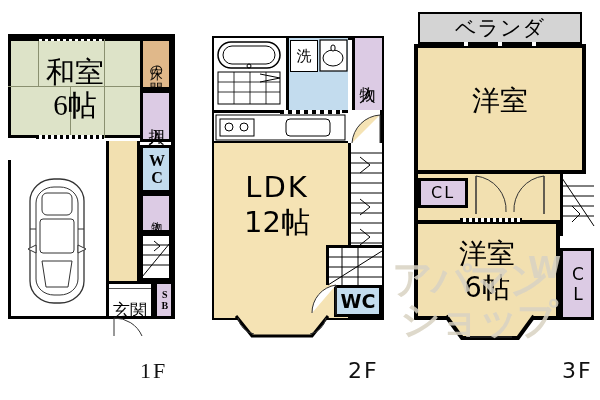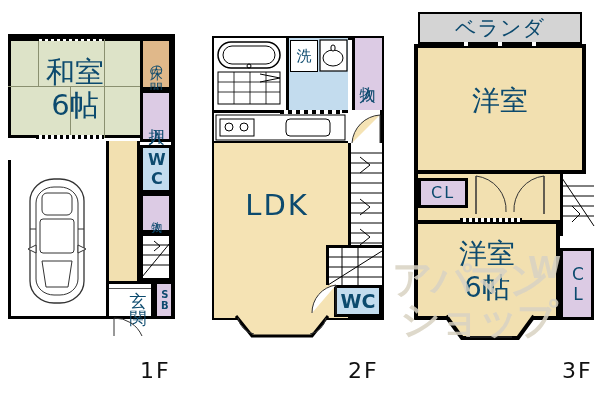--- a/index.html
+++ b/index.html
@@ -6,39 +6,39 @@
   body{
     width:600px;height:400px;overflow:hidden;position:relative;
     font-family:"DejaVu Sans","Liberation Sans",sans-serif;
   }
   #plan{position:absolute;inset:0;width:600px;height:400px;}
   .abs{position:absolute;box-sizing:border-box;}
 
   
   .room{position:absolute;box-sizing:border-box;display:flex;align-items:center;justify-content:center;}
   .lbl{position:absolute;box-sizing:border-box;display:flex;flex-direction:column;justify-content:center;
-       text-align:center;line-height:1.0;color:#0c4a6e;pointer-events:none;}
+       text-align:center;line-height:1.0;color:#000000;pointer-events:none;}
   .vert{writing-mode:vertical-rl;text-orientation:upright;line-height:1.05;}
 
   .wall{position:absolute;background:#000;}
   .thin{position:absolute;background:#000;}
 
   .floorlabel{position:absolute;font-size:22px;letter-spacing:2px;color:#111;font-weight:400;}
 
   .wm{position:absolute;color:#d9d3c3;opacity:.85;font-weight:bold;pointer-events:none;
       font-family:"DejaVu Sans","Liberation Sans",sans-serif;}
 
   svg{display:block;overflow:visible;}
 </style>
 </head>
 <body>
 
 <div id="plan">
 
-  <div class="abs" style="left:0;top:0;width:200px;height:300px;">
+  <div class="abs" style="left:0;top:0;width:200px;height:300px;font-family:Liberation Serif, serif;">
 
     <div class="room" style="left:8px;top:38px;width:136px;height:100px;background:#dde3c8;border:3px solid #000;"></div>
 
     <div class="thin" style="left:8px;top:86px;width:136px;height:1px;background:#8a9070;"></div>
     <div class="thin" style="left:38px;top:38px;width:1px;height:48px;background:#8a9070;"></div>
     <div class="thin" style="left:104px;top:38px;width:1px;height:48px;background:#8a9070;"></div>
     <div class="thin" style="left:70px;top:86px;width:1px;height:52px;background:#8a9070;"></div>
     <div class="thin" style="left:104px;top:86px;width:1px;height:52px;background:#8a9070;"></div>
 
     <div class="lbl" style="left:10px;top:46px;width:130px;height:86px;font-size:29px;">
@@ -74,21 +74,21 @@
     <div class="room" style="left:140px;top:233px;width:32px;height:48px;background:#ffffff;border:3px solid #000;"></div>
     <svg class="abs" style="left:140px;top:233px;" width="32" height="48">
       <line x1="2" y1="12" x2="30" y2="12" stroke="#000" stroke-width="1"></line>
       <line x1="2" y1="22" x2="30" y2="22" stroke="#000" stroke-width="1"></line>
       <line x1="2" y1="32" x2="30" y2="32" stroke="#000" stroke-width="1"></line>
       <line x1="2" y1="44" x2="30" y2="10" stroke="#000" stroke-width="1"></line>
       <polyline points="14,8 20,13 14,18" fill="none" stroke="#000" stroke-width="1"></polyline>
     </svg>
 
     <div class="room" style="left:106px;top:281px;width:48px;height:38px;background:#ffffff;border:3px solid #000;"></div>
-    <div class="lbl" style="left:106px;top:291px;width:48px;height:38px;font-size:17px;padding-left:16px;">
+    <div class="lbl" style="left:106px;top:291px;width:48px;height:38px;font-size:17px;">
       <span>玄関</span>
     </div>
     <div class="thin" style="left:109px;top:288px;width:42px;height:1px;background:#555;"></div>
 
     <div class="room" style="left:154px;top:281px;width:20px;height:38px;background:#dccbe4;border:3px solid #000;"></div>
     <div class="lbl vert" style="left:154px;top:281px;width:20px;height:38px;font-size:10px;font-weight:bold;">
       <span>SB</span>
     </div>
 
     <div class="room" style="left:8px;top:160px;width:98px;height:159px;background:#ffffff;border-left:3px solid #000;border-bottom:3px solid #000;border-top:0;"></div>
@@ -157,20 +157,21 @@
       <rect x="4" y="4" width="34" height="17" fill="#fff" stroke="#000" stroke-width="1"></rect>
       <circle cx="13" cy="12" r="4" fill="none" stroke="#000" stroke-width="1"></circle>
       <circle cx="28" cy="12" r="4" fill="none" stroke="#000" stroke-width="1"></circle>
       <rect x="70" y="4" width="44" height="17" rx="4" fill="#fff" stroke="#000" stroke-width="1"></rect>
     </svg>
     <div class="thin" style="left:80px;top:110px;width:62px;height:4px;background:repeating-linear-gradient(90deg,#000 0 4px,#fff 4px 8px);"></div>
 
     <div class="room" style="left:14px;top:143px;width:134px;height:175px;background:#f5e3b4;"></div>
     <div class="lbl" style="left:16px;top:160px;width:122px;height:90px;font-size:29px;letter-spacing:2px;">
       <span>LDK</span>
+      <span style="margin-top:6px;letter-spacing:0;">12帖</span>
     </div>
 
     <div class="room" style="left:148px;top:143px;width:34px;height:135px;background:#fff;border-left:3px solid #000;"></div>
     <svg class="abs" style="left:150px;top:143px;" width="33" height="135">
       <g stroke="#000" stroke-width="1" fill="none">
         <line x1="0" y1="10" x2="32" y2="10"></line>
           <line x1="0" y1="20" x2="32" y2="20"></line>
         <line x1="0" y1="30" x2="32" y2="30"></line>
           <line x1="0" y1="40" x2="32" y2="40"></line>
         <line x1="0" y1="50" x2="32" y2="50"></line>

